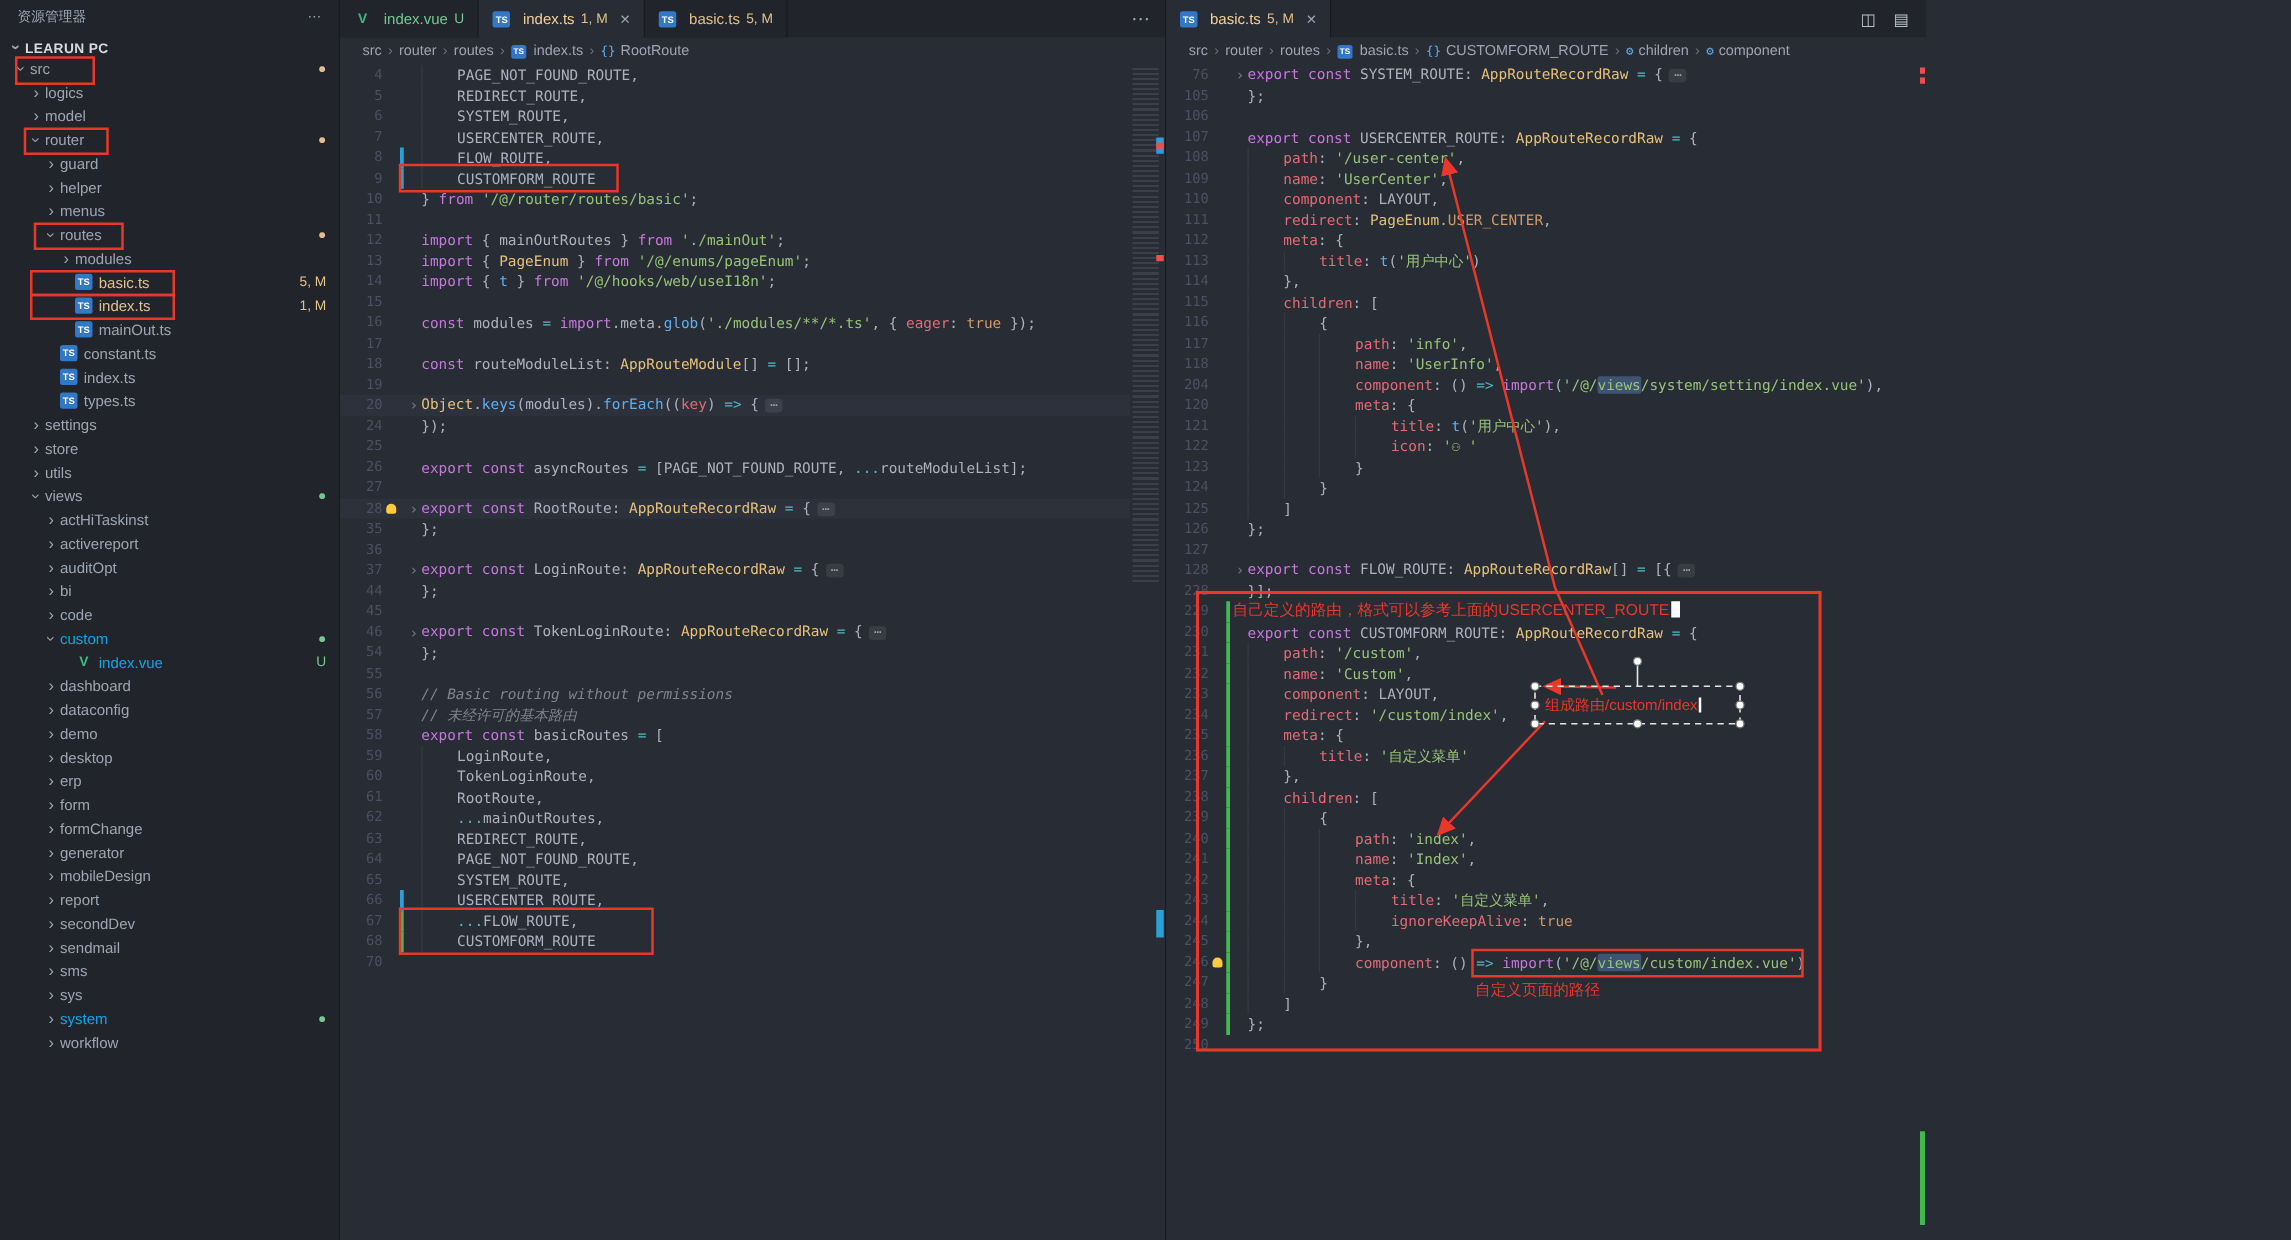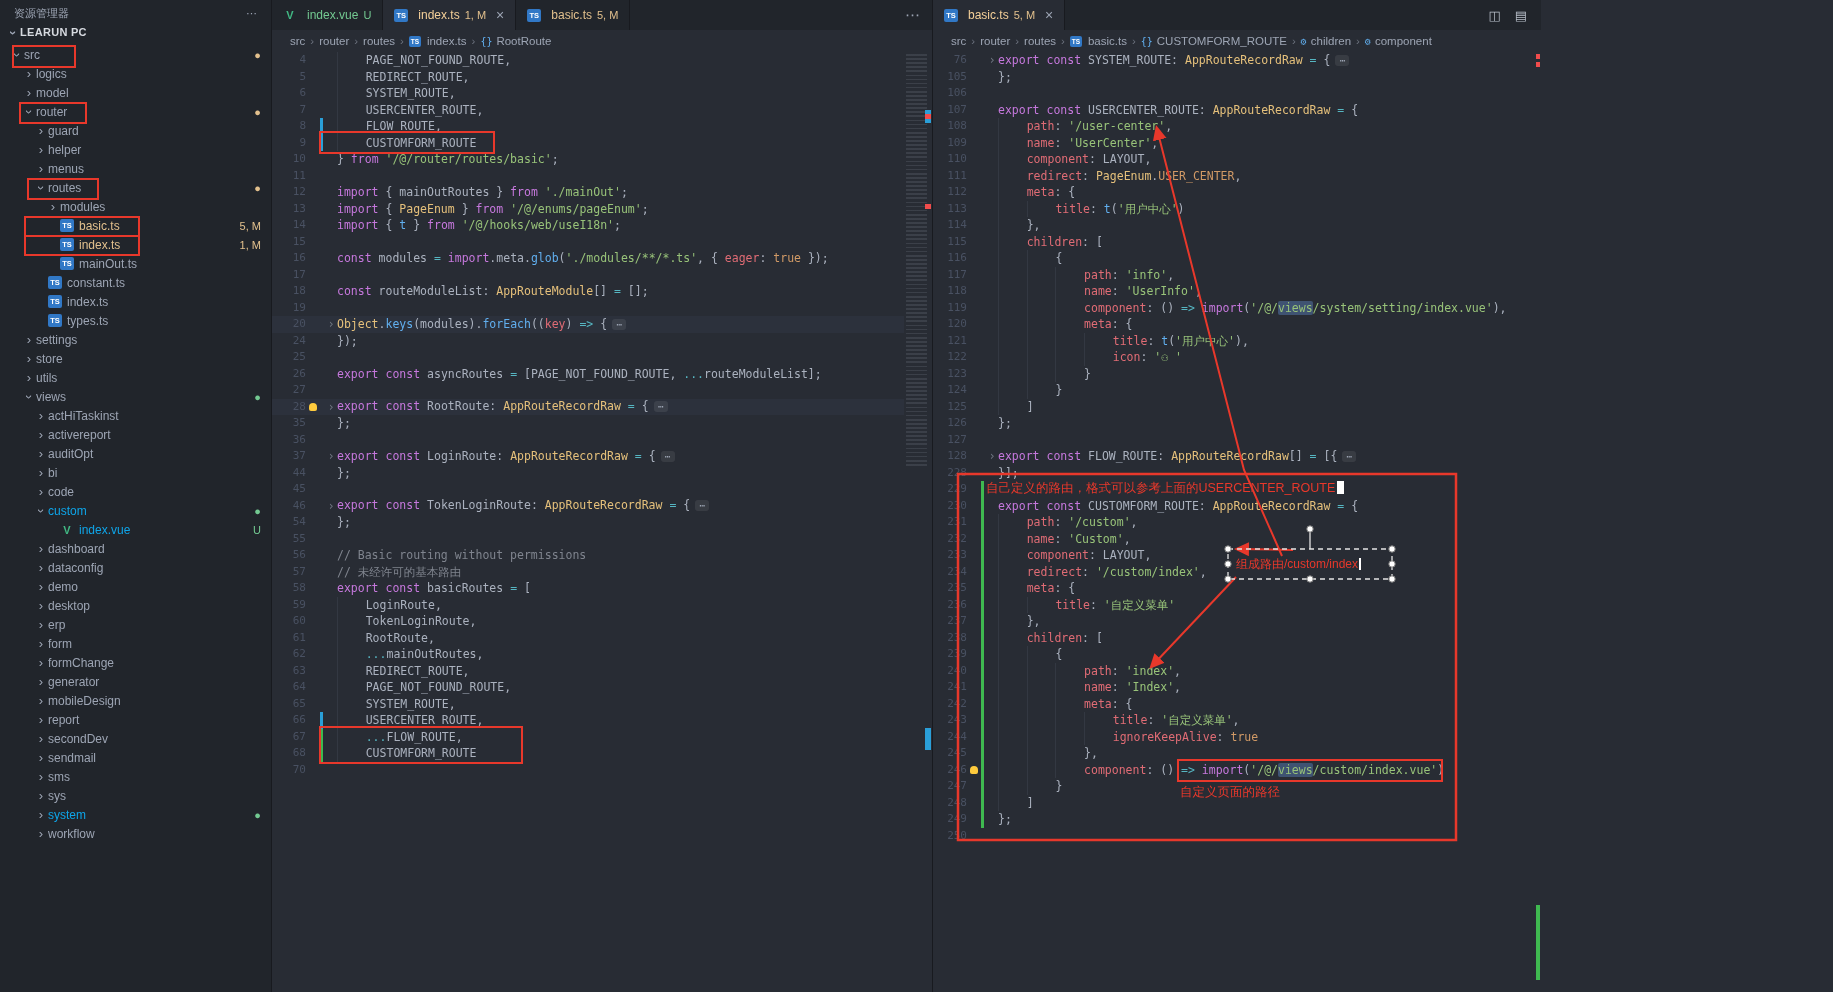--- a/index.html
+++ b/index.html
@@ -5,21 +5,21 @@
   html,body{margin:0;padding:0}
   body{width:1833px;height:992px;overflow:hidden;background:#282c34;position:relative;
        font-family:"Liberation Sans",sans-serif;-webkit-font-smoothing:antialiased}
   .app{display:flex;width:1541px;height:992px}
 
   
   .sidebar{width:271px;min-width:271px;background:#21252b;border-right:1px solid #181a1f;
            color:#9da5b4;font-size:12px;overflow:hidden}
   .sb-title{height:26px;display:flex;align-items:center;justify-content:space-between;
             padding:0 14px;font-size:11px;color:#9da5b4}
-  .sb-root{height: 19px;display:flex;align-items:flex-start;font-weight:bold;color:#d7dae0;
+  .sb-root{height: 19px;display:flex;align-items:flex-end;font-weight:bold;color:#d7dae0;
            font-size:11px;padding-left:6px;letter-spacing:.3px}
   .row{height:19px;display:flex;align-items:center;white-space:nowrap;padding-right:10px}
   .d1{padding-left:10px}.d2{padding-left:22px}.d3{padding-left:34px}.d4{padding-left:46px}
   .chev{width:14px;min-width:14px;display:inline-block;color:#9da5b4;font-size:13px;text-align:center;line-height:14px}
   .chev.exp{transform:rotate(90deg)}
   .fic{display:inline-flex;align-items:center;justify-content:center}
   .fic.ts{width:14px;min-width:14px;height:13px;background:#3178c6;color:#fff;font-size:7.5px;
           font-weight:bold;border-radius:2px;margin-right:5px;font-family:"Liberation Sans",sans-serif}
   .fic.vue{color:#41b883;font-weight:bold;font-size:11px;width:14px;min-width:14px;margin-right:5px}
   .fic.mini{width:12px;min-width:12px;height:11px;font-size:6.5px;margin-right:2px}
@@ -65,21 +65,21 @@
                     border-radius:50% 50% 2px 2px;display:block}
   .git{width:3px;min-width:3px;align-self:stretch;margin-right:2px}
   .g-m{background:#2a9fd8}.g-a{background:#3fb950}
   .fold{width:12px;min-width:12px;color:#6e7681;text-align:center;font-size:12px}
   .ct{white-space:pre}
   .ig{display:inline-block;width:4ch;border-left:1px solid #333842;height:16.5px;vertical-align:top}
   .dots{color:#9da5b4;background:rgba(255,255,255,.08);border-radius:3px;padding:0 4px;
         margin-left:5px;font-size:10px}
   .tk-k{color:#c678dd}.tk-d{color:#abb2bf}.tk-s{color:#98c379}.tk-t{color:#e5c07b}
   .tk-f{color:#61afef}.tk-p{color:#e06c75}.tk-n{color:#d19a66}
-  .tk-c{color:#7f848e;}.tk-o{color:#56b6c2}
+  .tk-c{color:#7f848e;font-style:italic}.tk-o{color:#56b6c2}
   .tk-sh{color:#98c379;background:rgba(92,130,190,.45);border-radius:2px}
 
   
   .minimap{position:absolute;top:52px;right:0;width:28px;bottom:0;background:#282c34}
   .mm-tex{position:absolute;left:2px;right:5px;top:2px;height:414px;
           background:repeating-linear-gradient(180deg,rgba(157,165,180,.16) 0 1.6px,transparent 1.6px 4.1px)}
   .mm-mark{position:absolute;right:1px;width:6px}
   .ovr{position:absolute;right:1px;width:4px;z-index:5}
 
   
@@ -805,21 +805,21 @@
           <span class="ct"><span class="ig"></span><span class="ig"></span><span class="ig"></span><span class="tk-p">path</span><span class="tk-d">: </span><span class="tk-s">'info'</span><span class="tk-d">,</span></span>
         </div>
         <div class="cl">
           <span class="ln">118</span>
           <span class="gly"></span>
           <span class="git"></span>
           <span class="fold"></span>
           <span class="ct"><span class="ig"></span><span class="ig"></span><span class="ig"></span><span class="tk-p">name</span><span class="tk-d">: </span><span class="tk-s">'UserInfo'</span><span class="tk-d">,</span></span>
         </div>
         <div class="cl">
-          <span class="ln">119</span>
+          <span class="ln">204</span>
           <span class="gly"></span>
           <span class="git"></span>
           <span class="fold"></span>
           <span class="ct"><span class="ig"></span><span class="ig"></span><span class="ig"></span><span class="tk-p">component</span><span class="tk-d">: () </span><span class="tk-o">=&gt;</span><span class="tk-d"> </span><span class="tk-k">import</span><span class="tk-d">(</span><span class="tk-s">'/@/</span><span class="tk-sh">views</span><span class="tk-s">/system/setting/index.vue'</span><span class="tk-d">),</span></span>
         </div>
         <div class="cl">
           <span class="ln">120</span>
           <span class="gly"></span>
           <span class="git"></span>
           <span class="fold"></span>

